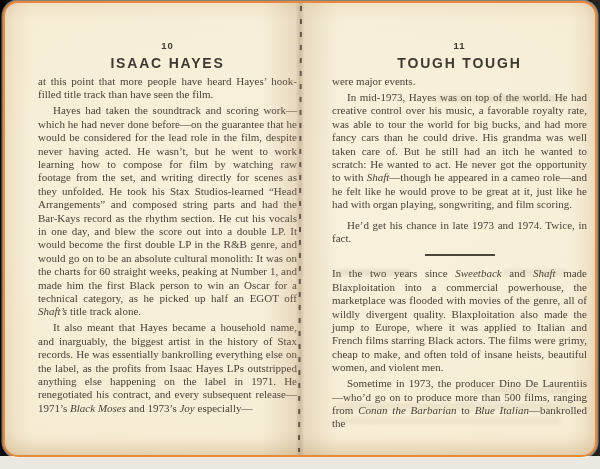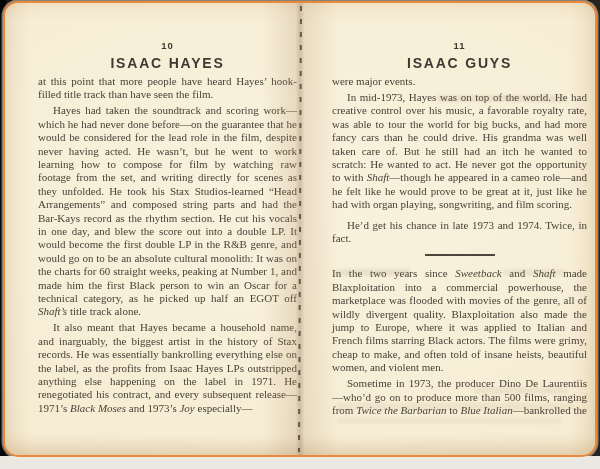--- a/index.html
+++ b/index.html
@@ -91,31 +91,31 @@
       <div class="page-body">
           <p class="para"><span>at this point that more people have heard Hayes’ hook-filled title track than have seen the film.</span></p>
           <p class="para indent"><span>Hayes had taken the soundtrack and scoring work—which he had never done before—on the guarantee that he would be considered for the lead role in the film, despite never having acted. He wasn’t, but he went to work learning how to compose for film by watching raw footage from the set, and writing directly for scenes as they unfolded. He took his Stax Studios-learned “Head Arrangements” and composed string parts and had the Bar-Kays record as the rhythm section. He cut his vocals in one day, and blew the score out into a double LP. It would become the first double LP in the R&amp;B genre, and would go on to be an absolute cultural monolith: It was on the charts for 60 straight weeks, peaking at Number 1, and made him the first Black person to win an Oscar for a technical category, as he picked up half an EGOT off </span><i>Shaft’s</i><span> title track alone.</span></p>
           <p class="para indent"><span>It also meant that Hayes became a household name, and inarguably, the biggest artist in the history of Stax records. He was essentially bankrolling everything else on the label, as the profits from Isaac Hayes LPs outstripped anything else happening on the label in 1971. He renegotiated his contract, and every subsequent release—1971’s </span><i>Black Moses</i><span> and 1973’s </span><i>Joy</i><span> especially—</span></p>
         </div>
     </div>
 
     <div class="page page-right">
       <div class="page-header">
         <div class="page-number">11</div>
-        <div class="running-head">ISAAC GUYS</div>
+        <div class="running-head">TOUGH TOUGH</div>
       </div>
       <div class="page-body">
           <p class="para"><span>were major events.</span></p>
           <p class="para indent"><span>In mid-1973, Hayes was on top of the world. He had creative control over his music, a favorable royalty rate, was able to tour the world for big bucks, and had more fancy cars than he could drive. His grandma was well taken care of. But he still had an itch he wanted to scratch: He wanted to act. He never got the opportunity to with </span><i>Shaft</i><span>—though he appeared in a cameo role—and he felt like he would prove to be great at it, just like he had with organ playing, songwriting, and film scoring.</span></p>
           <p class="para indent space-before"><span>He’d get his chance in late 1973 and 1974. Twice, in fact.</span></p>
         </div>
       <div class="divider"></div>
       <div class="page-body">
           <p class="para"><span>In the two years since </span><i>Sweetback</i><span> and </span><i>Shaft</i><span> made Blaxploitation into a commercial powerhouse, the marketplace was flooded with movies of the genre, all of wildly divergent quality. Blaxploitation also made the jump to Europe, where it was applied to Italian and French films starring Black actors. The films were grimy, cheap to make, and often told of insane heists, beautiful women, and violent men.</span></p>
-          <p class="para indent"><span>Sometime in 1973, the producer Dino De Laurentiis—who’d go on to produce more than 500 films, ranging from </span><i>Twice the Barbarian</i><span> to </span><i>Blue Italian</i><span>—bankrolled the</span></p>
+          <p class="para indent"><span>Sometime in 1973, the producer Dino De Laurentiis—who’d go on to produce more than 500 films, ranging from </span><i>Conan the Barbarian</i><span> to </span><i>Blue Italian</i><span>—bankrolled the</span></p>
         </div>
     </div>
 
     <div class="ghost g1"></div>
     <div class="ghost g2"></div>
     <div class="ghost g3"></div>
     <div class="ghost g4"></div>
     <div class="ghost g5"></div>
     <div class="ghost g6"></div>
 

